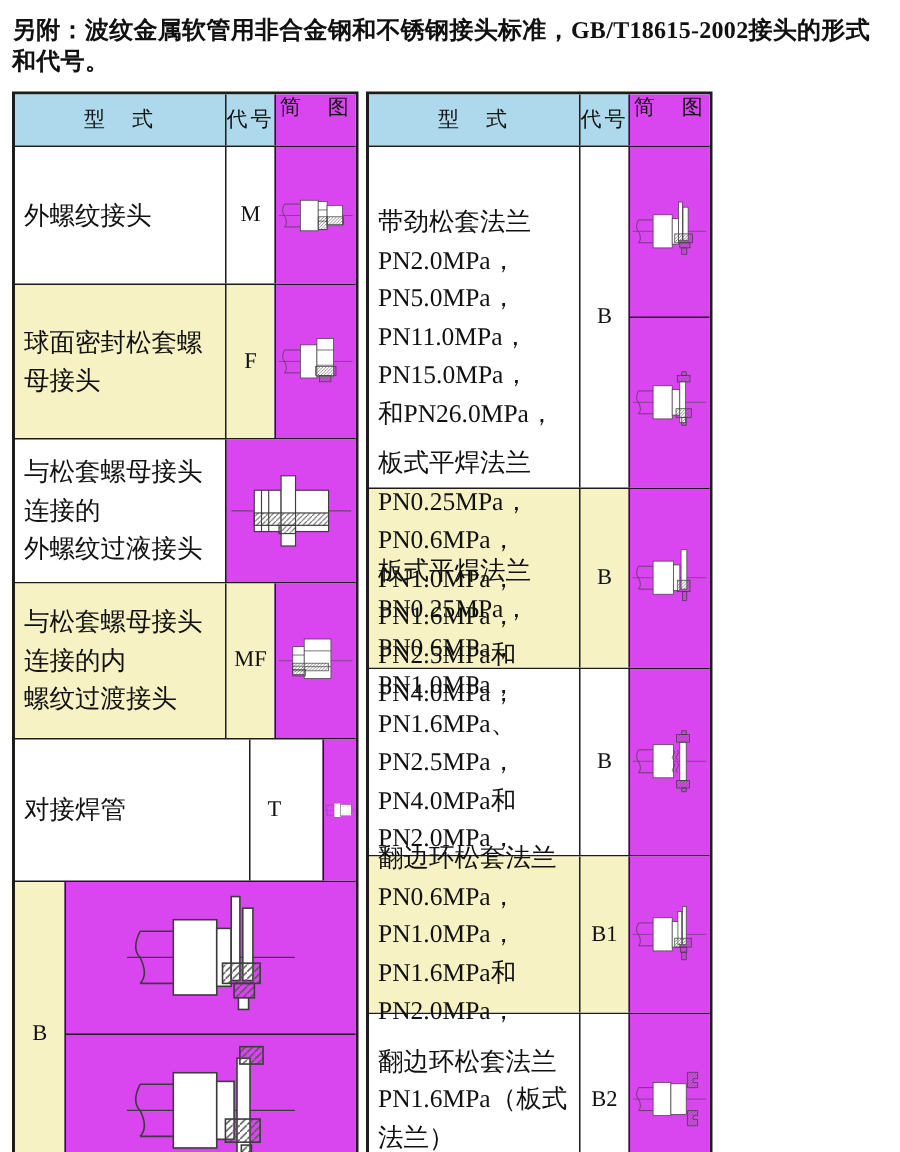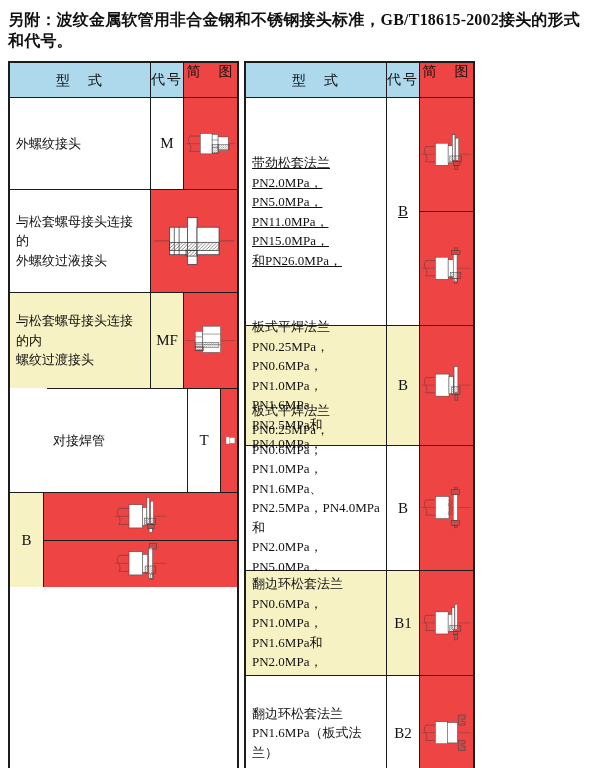--- a/index.html
+++ b/index.html
@@ -11,37 +11,37 @@
     font-family:"Liberation Serif","DejaVu Serif",serif;
     padding:8px;overflow:hidden;
   }
   .doc-title{font-size:16px;font-weight:bold;letter-spacing:.2px;margin:2px 0 9px 0;}
   .tables{display:flex;gap:5px;}
   .half{border:2px solid var(--bd);background:#fff;width:231px;}
   .t-head{display:flex;height:34px;background:var(--header-bg);}
   .t-row{display:flex;border-top:1px solid var(--bd);}
   .cell{border-left:1px solid var(--bd);display:flex;align-items:center;}
   .cell:first-child{border-left:none;}
-  .cell.type{width:140px;padding:3px 6px;font-size:13px;line-height:1.5;white-space:pre-line;}
+  .cell.type{width:140px;padding:3px 6px;font-size:17px;line-height:1.5;white-space:pre-line;}
   .cell.code{width:33px;justify-content:center;font-size:15px;}
-  .cell.diag{flex:1;flex-direction:column;align-items:stretch;background:#ef4444;padding:0;}
+  .cell.diag{flex:1;flex-direction:column;align-items:stretch;background:#d946ef;padding:0;}
   .t-head .cell{justify-content:center;font-size:14px;letter-spacing:2px;}
   .t-head .cell.type,.t-head .cell.diag{padding:0;white-space:normal;flex-direction:row;}
   .t-row.hl .cell.type,.t-row.hl .cell.code{background:var(--hl-bg);}
   .sub{flex:1;display:flex;align-items:center;justify-content:center;overflow:hidden;}
   .sub + .sub{border-top:1px solid var(--bd);}
   .sub svg{width:96%;height:96%;}
   
   #left-rows .t-row:nth-child(1){height:92px;}
   #left-rows .t-row:nth-child(2){height:103px;}
   #left-rows .t-row:nth-child(3){height:96px;}
-  #left-rows .t-row:nth-child(4){height:104px;margin-left:37px;}
-  #left-rows .t-row:nth-child(5){height:95px;}
+  #left-rows .t-row:nth-child(4){height:104px;}
+  #left-rows .t-row:nth-child(5){height:95px;gap:16px;}
   #left-rows .t-row:nth-child(6){height:203px;}
-  #right-rows .t-row:nth-child(1){height:228px;text-decoration:underline;}
+  #right-rows .t-row:nth-child(1){height:228px;}
   #right-rows .t-row:nth-child(2){height:120px;}
   #right-rows .t-row:nth-child(3){height:125px;}
   #right-rows .t-row:nth-child(4){height:105px;}
   #right-rows .t-row:nth-child(5){height:115px;}
   .defs-holder{position:absolute;width:0;height:0;overflow:hidden;}
 </style>
 </head>
 <body>
 
 <svg class="defs-holder" aria-hidden="true">
@@ -77,20 +77,40 @@
                 <line x1="64" y1="41.2" x2="78" y2="41.2" stroke="#3c3c3c" stroke-width="1.1"></line>
                 <line x1="64" y1="58.8" x2="78" y2="58.8" stroke="#3c3c3c" stroke-width="1.1"></line>
                 <rect x="78" y="34" width="24" height="32" fill="#fff" stroke="#3c3c3c" stroke-width="1.1"></rect>
                 <rect x="64" y="52" width="14" height="20" fill="url(#hatch)" stroke="#3c3c3c" stroke-width="1.1"></rect>
                 <rect x="78" y="52" width="26" height="12" fill="url(#hatch)" stroke="#3c3c3c" stroke-width="1.1"></rect>
               </svg>
             </div>
           </div>
   </div>
 
+  <div class="t-row hl">
+    <div class="cell type">球面密封松套螺母接头</div>
+    <div class="cell code">F</div>
+    <div class="cell diag">
+            <div class="sub">
+              <svg viewBox="0 0 120 100" preserveAspectRatio="xMidYMid meet">
+                <line x1="2" y1="50" x2="118" y2="50" stroke="#3c3c3c" stroke-width="0.8"></line>
+                <path d="M11,32 q -6,12 0,18 q 6,12 0,18" fill="none" stroke="#3c3c3c" stroke-width="1.1"></path>
+                <line x1="11" y1="32" x2="36" y2="32" stroke="#3c3c3c" stroke-width="1.1"></line>
+                <line x1="11" y1="68" x2="36" y2="68" stroke="#3c3c3c" stroke-width="1.1"></line>
+                <rect x="36" y="24" width="26" height="52" fill="#fff" stroke="#3c3c3c" stroke-width="1.1"></rect>
+                <rect x="62" y="14" width="26" height="60" fill="#fff" stroke="#3c3c3c" stroke-width="1.1"></rect>
+                <line x1="62" y1="32" x2="88" y2="32" stroke="#3c3c3c" stroke-width="1.1"></line>
+                <line x1="62" y1="56" x2="88" y2="56" stroke="#3c3c3c" stroke-width="1.1"></line>
+                <rect x="60" y="58" width="32" height="14" fill="url(#hatch)" stroke="#3c3c3c" stroke-width="1.1"></rect>
+                <rect x="66" y="72" width="18" height="10" fill="url(#hatch)" stroke="#3c3c3c" stroke-width="1.1"></rect>
+              </svg>
+            </div>
+          </div>
+  </div>
 
   <div class="t-row">
     <div class="cell type">与松套螺母接头连接的
 外螺纹过液接头</div>
     <div class="cell diag">
             <div class="sub">
               <svg viewBox="0 0 120 100" preserveAspectRatio="xMidYMid meet">
                 <line x1="2" y1="50" x2="118" y2="50" stroke="#3c3c3c" stroke-width="0.8"></line>
                 <rect x="24" y="30" width="26" height="40" fill="#fff" stroke="#3c3c3c" stroke-width="1.1"></rect>
                 <line x1="31" y1="30" x2="31" y2="70" stroke="#3c3c3c" stroke-width="1.1"></line>

